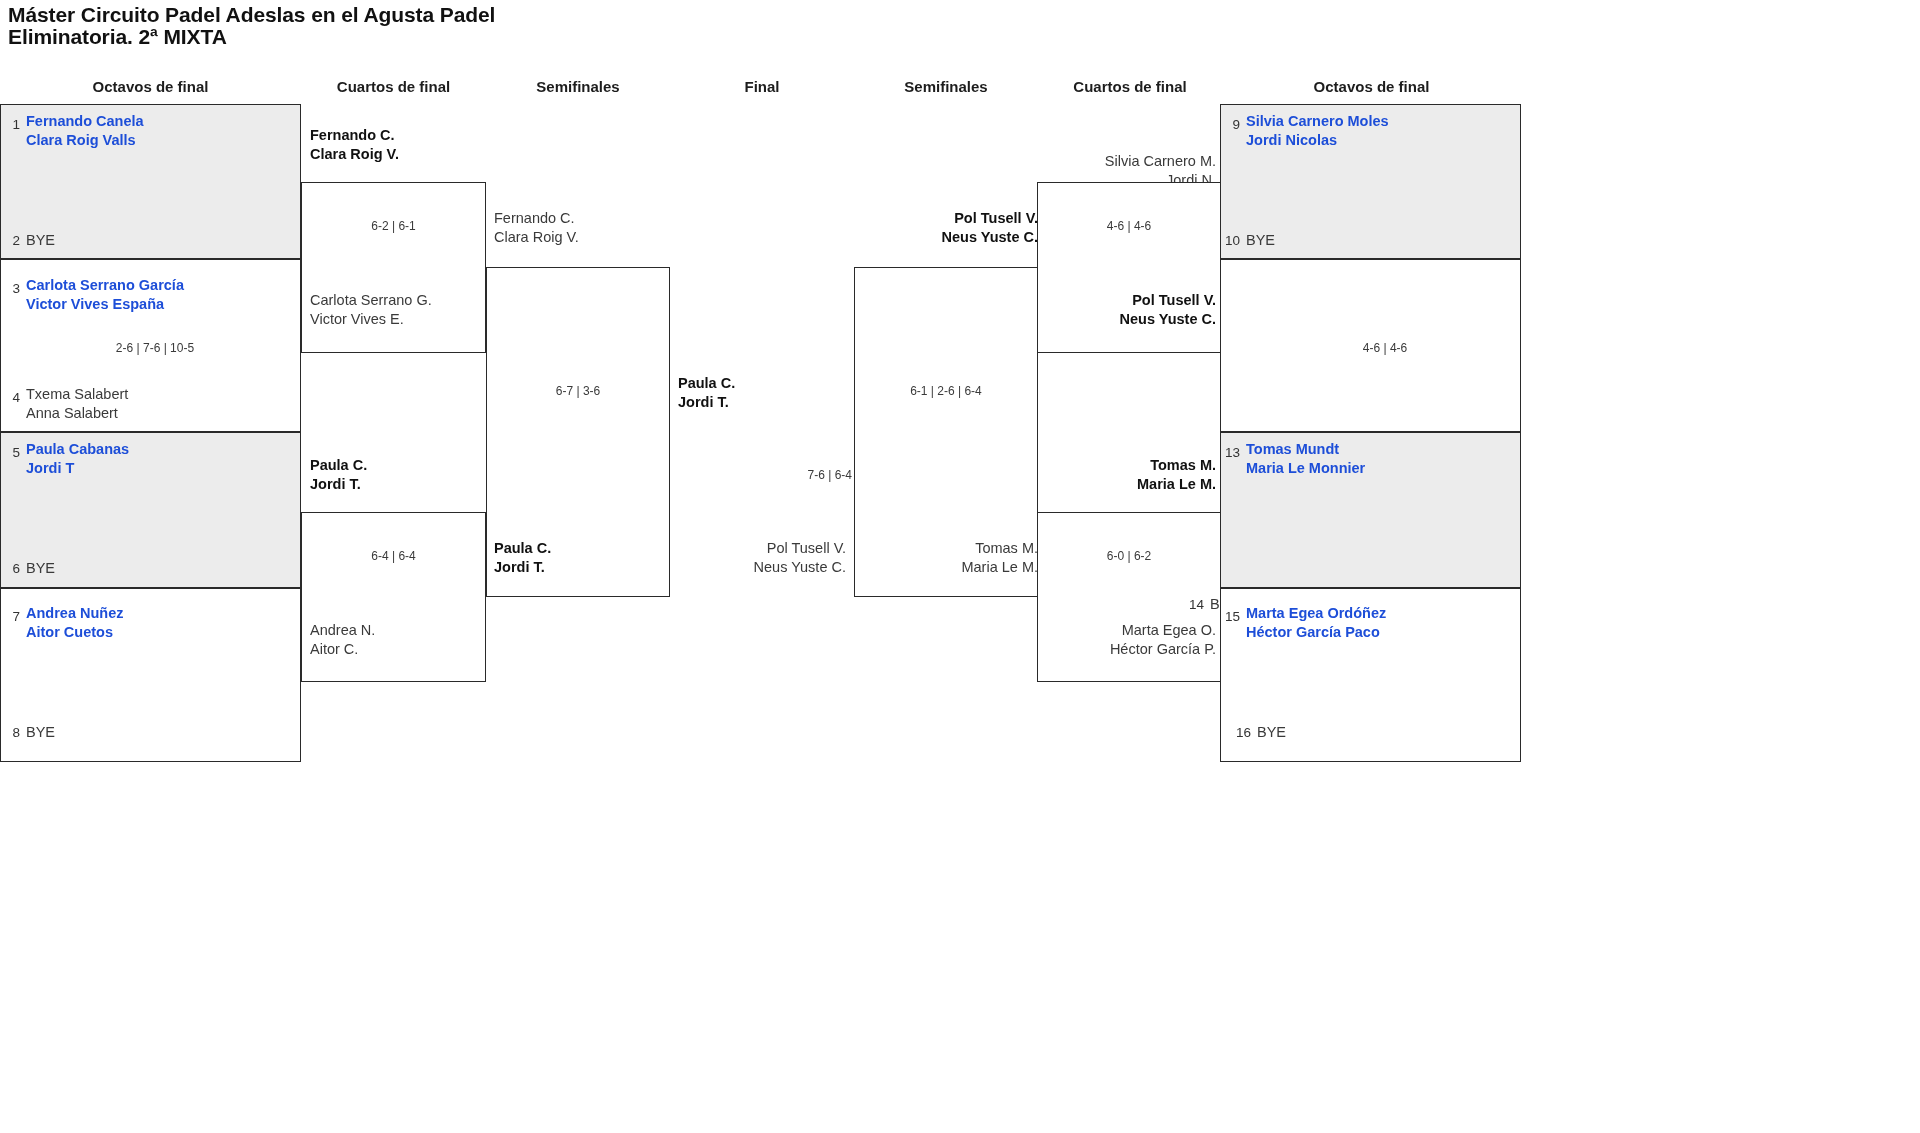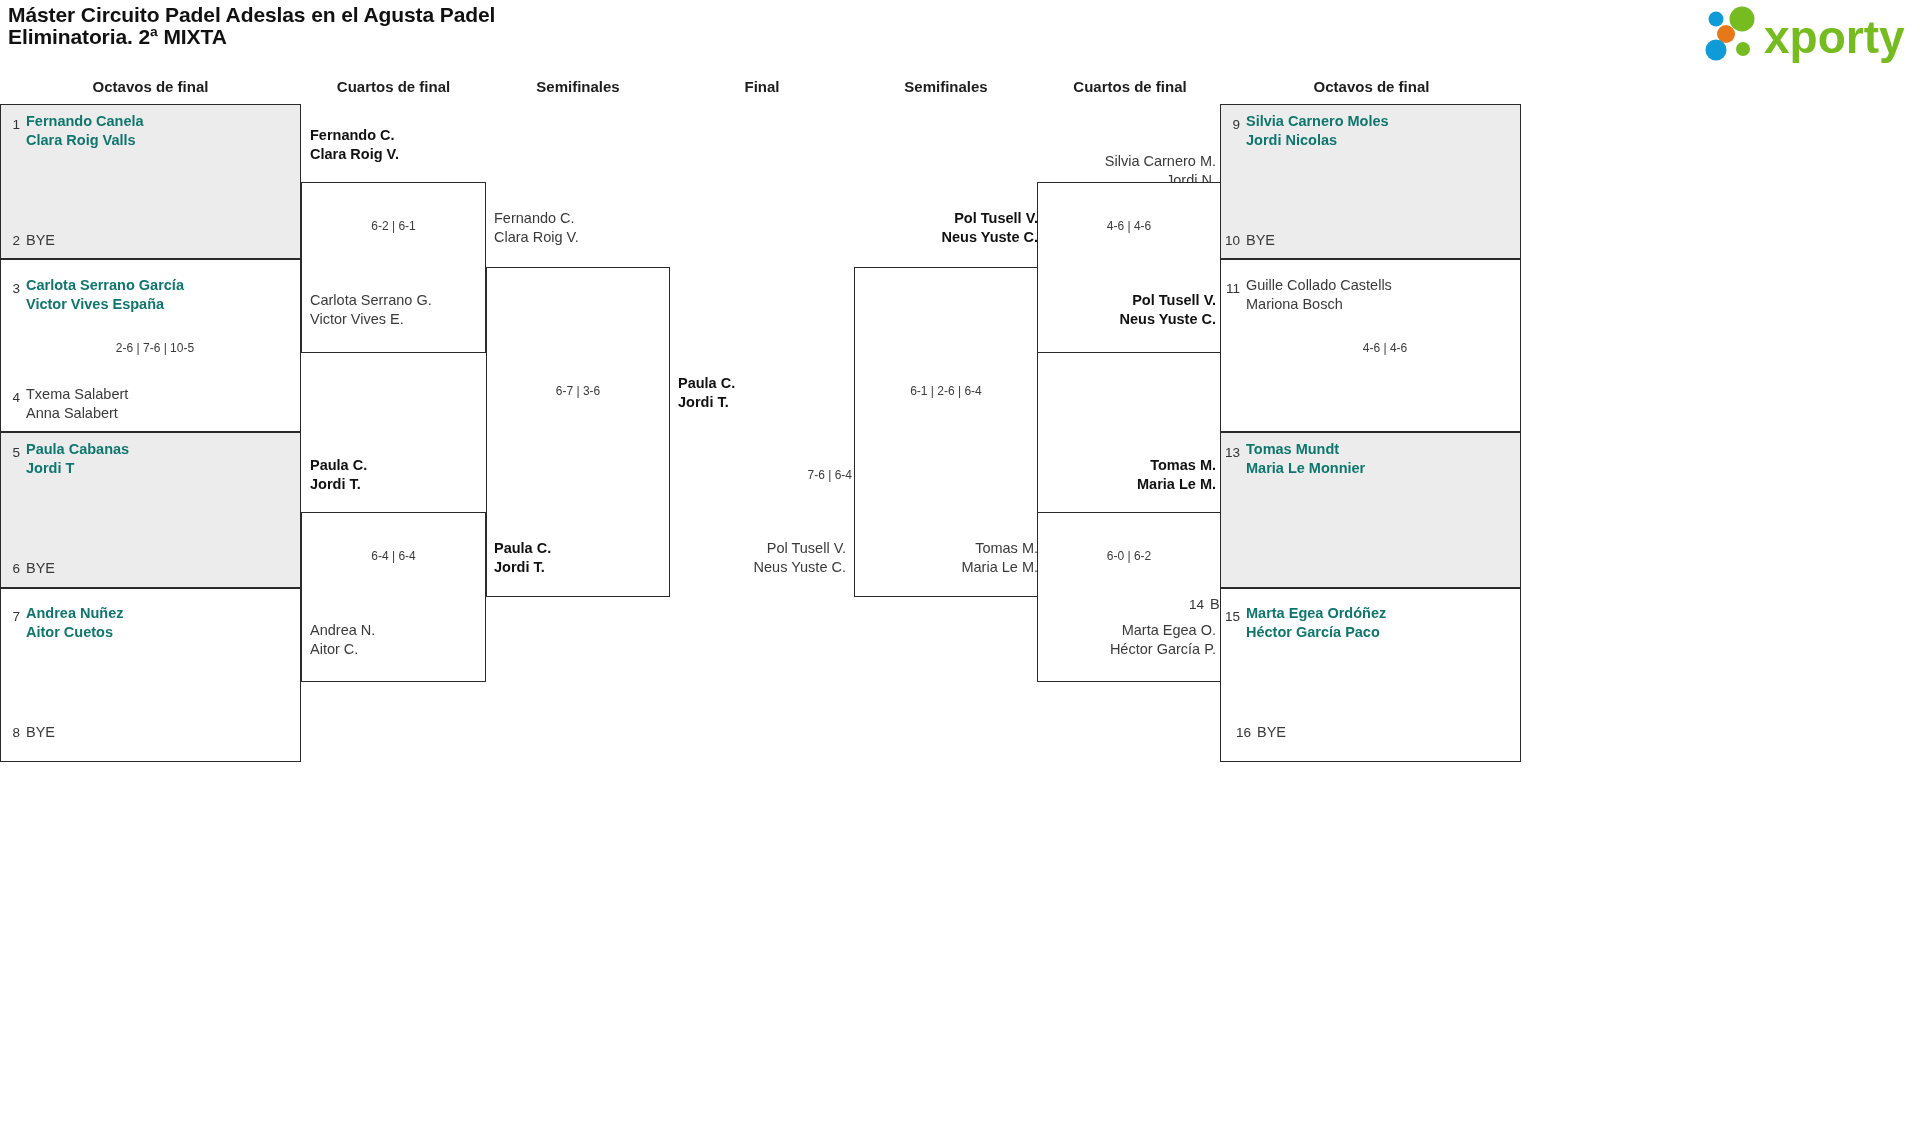--- a/index.html
+++ b/index.html
@@ -46,21 +46,21 @@
     display:flex; align-items:flex-start;
     font-size:14.5px; line-height:19px;
   }
   .seed .num {
     width:22px; flex:0 0 22px;
     font-size:13.5px; color:#333; font-weight:400;
     text-align:right; padding-right:6px;
     padding-top:3px;
   }
   .seed .nm { white-space:pre-line; }
-  .seed.win .nm { font-weight:700; color:#0f766e; }
+  .seed.win .nm { font-weight:700; color:#1d4ed8; }
   .seed.lose .nm { font-weight:400; color:#3a3a3a; }
   .seed.bye .nm { font-weight:400; color:#3a3a3a; }
   .seed.bye { align-items:center; }
   .seed.bye .num { padding-top:0; }
 
   
   .seed.rt .num { text-align:right; }
 
   
   .score {
@@ -84,30 +84,20 @@
   
   .ln { position:absolute; background:#2a2a2a; }
   .ln.v { width:1.4px; }
 </style>
 </head>
 <body>
 
 <div id="header">
   <div id="title">Máster Circuito Padel Adeslas en el Agusta Padel
 Eliminatoria. 2ª MIXTA</div>
-  <div id="logo">
-    <svg width="210" height="58" viewBox="0 0 210 58" xmlns="http://www.w3.org/2000/svg">
-      <circle cx="14" cy="13" r="7.5" fill="#0f9bd7"></circle>
-      <circle cx="40" cy="13" r="12.5" fill="#76bc21"></circle>
-      <circle cx="24" cy="28" r="9" fill="#e8771a"></circle>
-      <circle cx="14" cy="44" r="10.5" fill="#0f9bd7"></circle>
-      <circle cx="41" cy="43" r="7" fill="#76bc21"></circle>
-      <text x="62" y="47" font-family="Liberation Sans, sans-serif" font-size="46" font-weight="700" fill="#76bc21">xporty</text>
-    </svg>
-  </div>
 </div>
 
 <div class="round-hdr" style="left:0px;   width:301px;">Octavos de final</div>
 <div class="round-hdr" style="left:301px; width:185px;">Cuartos de final</div>
 <div class="round-hdr" style="left:486px; width:184px;">Semifinales</div>
 <div class="round-hdr" style="left:670px; width:184px;">Final</div>
 <div class="round-hdr" style="left:854px; width:184px;">Semifinales</div>
 <div class="round-hdr" style="left:1038px;width:184px;">Cuartos de final</div>
 <div class="round-hdr" style="left:1221px;width:301px;">Octavos de final</div>
 
@@ -218,25 +208,20 @@
     <span class="num">9</span>
     <span class="nm">Silvia Carnero Moles
 Jordi Nicolas</span>
   </div>
   <div class="seed bye rt" style="left:1224px; top:231px; width:295px;">
     <span class="num">10</span>
     <span class="nm">BYE</span>
   </div>
 
   <div class="bx" style="left:1220px; top:259px; width:301px; height:173px;"></div>
-  <div class="seed lose rt" style="left:1224px; top:276px; width:295px;">
-    <span class="num">11</span>
-    <span class="nm">Guille Collado Castells
-Mariona Bosch</span>
-  </div>
   <div class="score" style="left:1250px; top:341px; width:270px;">4-6 | 4-6</div>
 
   <div class="bx shade" style="left:1220px; top:432px; width:301px; height:156px;"></div>
   <div class="seed win rt" style="left:1224px; top:440px; width:295px;">
     <span class="num">13</span>
     <span class="nm">Tomas Mundt
 Maria Le Monnier</span>
   </div>
   <div class="seed bye rt" style="left:1188px; top:559px; width:295px;margin-top:36px;">
     <span class="num">14</span>

